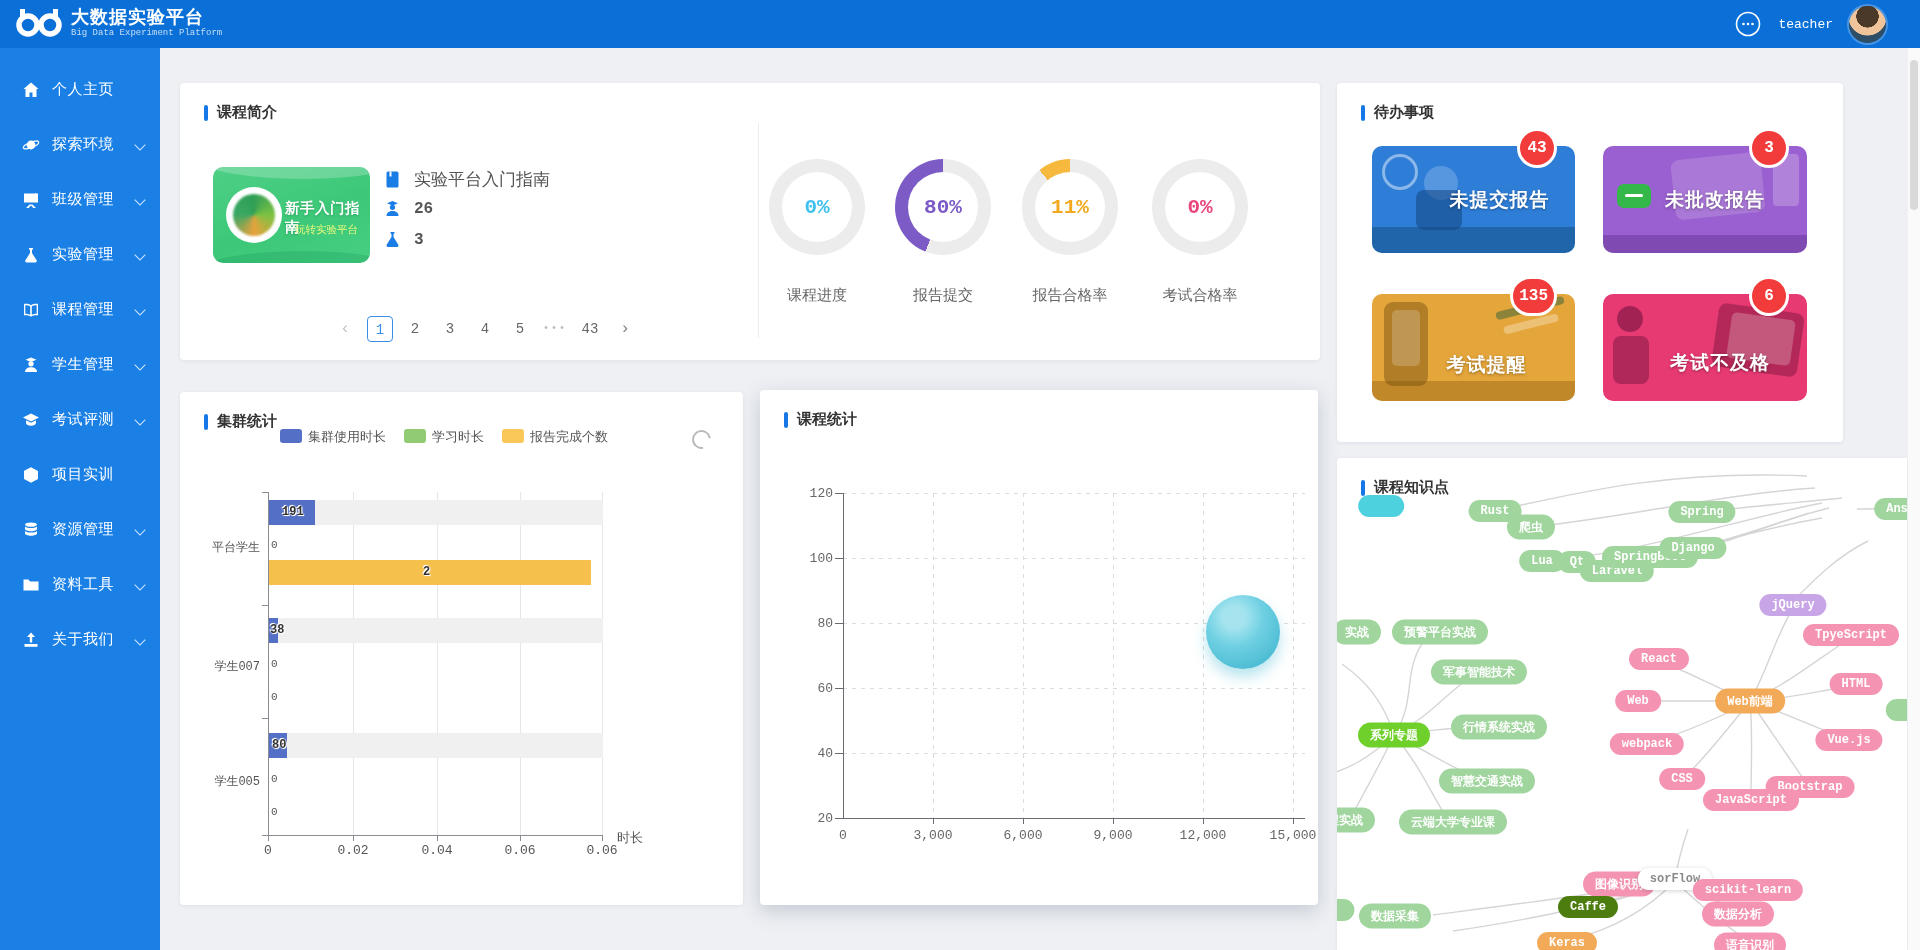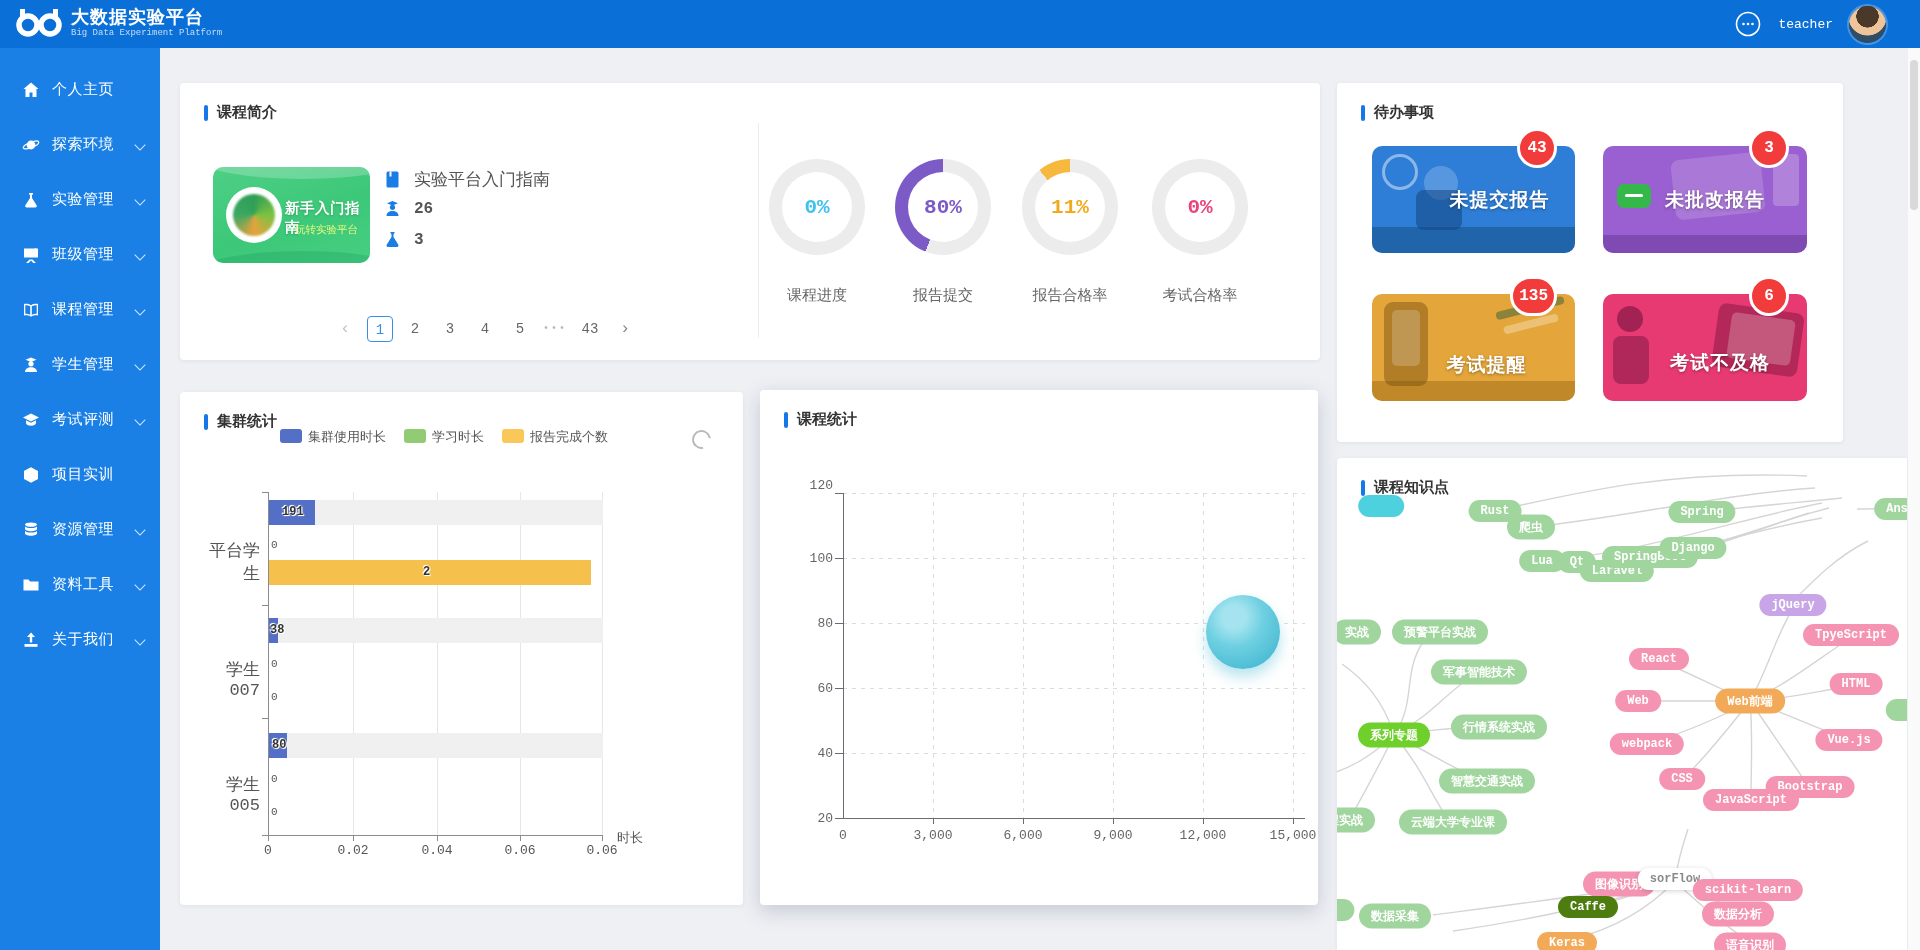--- a/index.html
+++ b/index.html
@@ -71,21 +71,21 @@
   .refresh{position:absolute;left:512px;top:38px;width:15px;height:15px;border:2px solid #b9b9b9;border-radius:50%;border-right-color:transparent;transform:rotate(35deg);cursor:pointer;}
   .axis-v{position:absolute;background:#8b8b93;width:1px;}
   .axis-h{position:absolute;background:#8b8b93;height:1px;}
   .vgrid{position:absolute;width:1px;background:#e6e6e6;}
   .track{position:absolute;height:25px;background:#f0f0f1;}
   .bar{position:absolute;height:25px;}
   .bar.b{background:#5470c6;} .bar.y{background:#f5c04c;}
   .blab{position:absolute;font-size:12px;color:#333;font-weight:bold;
         text-shadow:0 0 2px #fff,0 0 2px #fff,1px 1px 0 #fff,-1px -1px 0 #fff;}
   .zlab{position:absolute;font-size:11px;color:#555;text-shadow:0 0 2px #fff;}
-  .cat{position:absolute;width:62px;text-align:right;font-size:17px;color:#555;}
+  .cat{position:absolute;width:62px;text-align:right;font-size:12px;color:#555;}
   .xtick{position:absolute;width:40px;text-align:center;font-size:13px;color:#555;}
   .ticky{position:absolute;width:6px;height:1px;background:#8b8b93;}
   .tickx{position:absolute;width:1px;height:6px;background:#8b8b93;}
   .axname{position:absolute;font-size:13px;color:#555;}
   
   .card-hi{box-shadow:0 6px 20px rgba(90,100,125,.28);}
   .hgrid{position:absolute;height:1px;background:repeating-linear-gradient(to right,#dcdcdc 0 4px,transparent 4px 9px);}
   .vgridd{position:absolute;width:1px;background:repeating-linear-gradient(to bottom,#dcdcdc 0 4px,transparent 4px 9px);}
   .ylab{position:absolute;width:40px;text-align:right;font-size:13px;color:#666;}
   .xlab{position:absolute;width:60px;text-align:center;font-size:13px;color:#666;}
@@ -145,32 +145,32 @@
     <div class="side-item">
       <svg class="si" viewBox="0 0 18 18" fill="#fff">
           <circle cx="9" cy="9" r="4.4"></circle>
           <ellipse cx="9" cy="9" rx="8.2" ry="2.6" fill="none" stroke="#fff" stroke-width="1.2" transform="rotate(-22 9 9)"></ellipse>
         </svg>
       <span class="sl">探索环境</span>
       <i class="chev"></i>
     </div>
     <div class="side-item">
       <svg class="si" viewBox="0 0 18 18" fill="#fff">
-          <path d="M7 2h4v1.2l-1 .8v3l4.6 7.3c.6 1-.1 2.2-1.3 2.2H4.7c-1.2 0-1.9-1.2-1.3-2.2L8 7V4l-1-.8z"></path>
-        </svg>
-      <span class="sl">实验管理</span>
-      <i class="chev"></i>
-    </div>
-    <div class="side-item">
-      <svg class="si" viewBox="0 0 18 18" fill="#fff">
           <path d="M2 2.5h14v9H2z"></path>
           <path d="M10.5 13.5 14 17h-2.6L9 14.6 6.6 17H4l3.5-3.5z"></path>
           <path d="M11 4.8 13.4 2l1.4 1.2-2.5 2.8z"></path>
         </svg>
       <span class="sl">班级管理</span>
+      <i class="chev"></i>
+    </div>
+    <div class="side-item">
+      <svg class="si" viewBox="0 0 18 18" fill="#fff">
+          <path d="M7 2h4v1.2l-1 .8v3l4.6 7.3c.6 1-.1 2.2-1.3 2.2H4.7c-1.2 0-1.9-1.2-1.3-2.2L8 7V4l-1-.8z"></path>
+        </svg>
+      <span class="sl">实验管理</span>
       <i class="chev"></i>
     </div>
     <div class="side-item">
       <svg class="si" viewBox="0 0 18 18" fill="#fff">
           <path d="M9 4.2C7.1 2.9 4.6 2.6 2 2.9v11.5c2.6-.3 5.1.1 7 1.4 1.9-1.3 4.4-1.7 7-1.4V2.9c-2.6-.3-5.1 0-7 1.3zM8.2 13.7c-1.5-.7-3.2-1-4.9-.9V4.3c1.7-.1 3.4.2 4.9.9zm6.5-.9c-1.7-.1-3.4.2-4.9.9V5.2c1.5-.7 3.2-1 4.9-.9z"></path>
         </svg>
       <span class="sl">课程管理</span>
       <i class="chev"></i>
     </div>
     <div class="side-item">
@@ -417,21 +417,21 @@
     <div class="ticky" style="left:75px;top:233px;width:8px;background:#6b6b73;"></div>
     <div class="ticky" style="left:75px;top:298px;width:8px;background:#6b6b73;"></div>
     <div class="ticky" style="left:75px;top:363px;width:8px;background:#6b6b73;"></div>
     <div class="ticky" style="left:75px;top:428px;width:8px;background:#6b6b73;"></div>
     <div class="tickx" style="left:173px;top:428px;background:#6b6b73;"></div>
     <div class="tickx" style="left:263px;top:428px;background:#6b6b73;"></div>
     <div class="tickx" style="left:353px;top:428px;background:#6b6b73;"></div>
     <div class="tickx" style="left:443px;top:428px;background:#6b6b73;"></div>
     <div class="tickx" style="left:533px;top:428px;background:#6b6b73;"></div>
 
-    <div class="ylab" style="left:33px;top:88px;">120</div>
+    <div class="ylab" style="left:33px;top:96px;">120</div>
     <div class="ylab" style="left:33px;top:161px;">100</div>
     <div class="ylab" style="left:33px;top:226px;">80</div>
     <div class="ylab" style="left:33px;top:291px;">60</div>
     <div class="ylab" style="left:33px;top:356px;">40</div>
     <div class="ylab" style="left:33px;top:421px;">20</div>
     <div class="xlab" style="left:53px;top:438px;">0</div>
     <div class="xlab" style="left:143px;top:438px;">3,000</div>
     <div class="xlab" style="left:233px;top:438px;">6,000</div>
     <div class="xlab" style="left:323px;top:438px;">9,000</div>
     <div class="xlab" style="left:413px;top:438px;">12,000</div>

